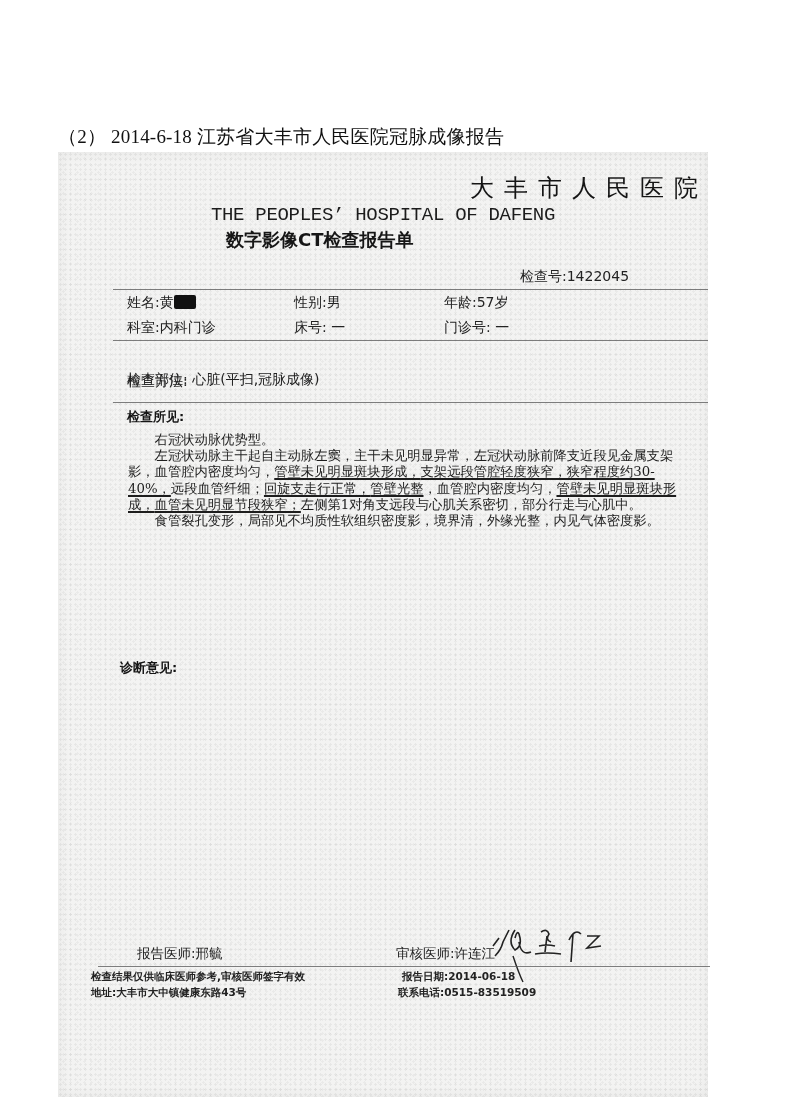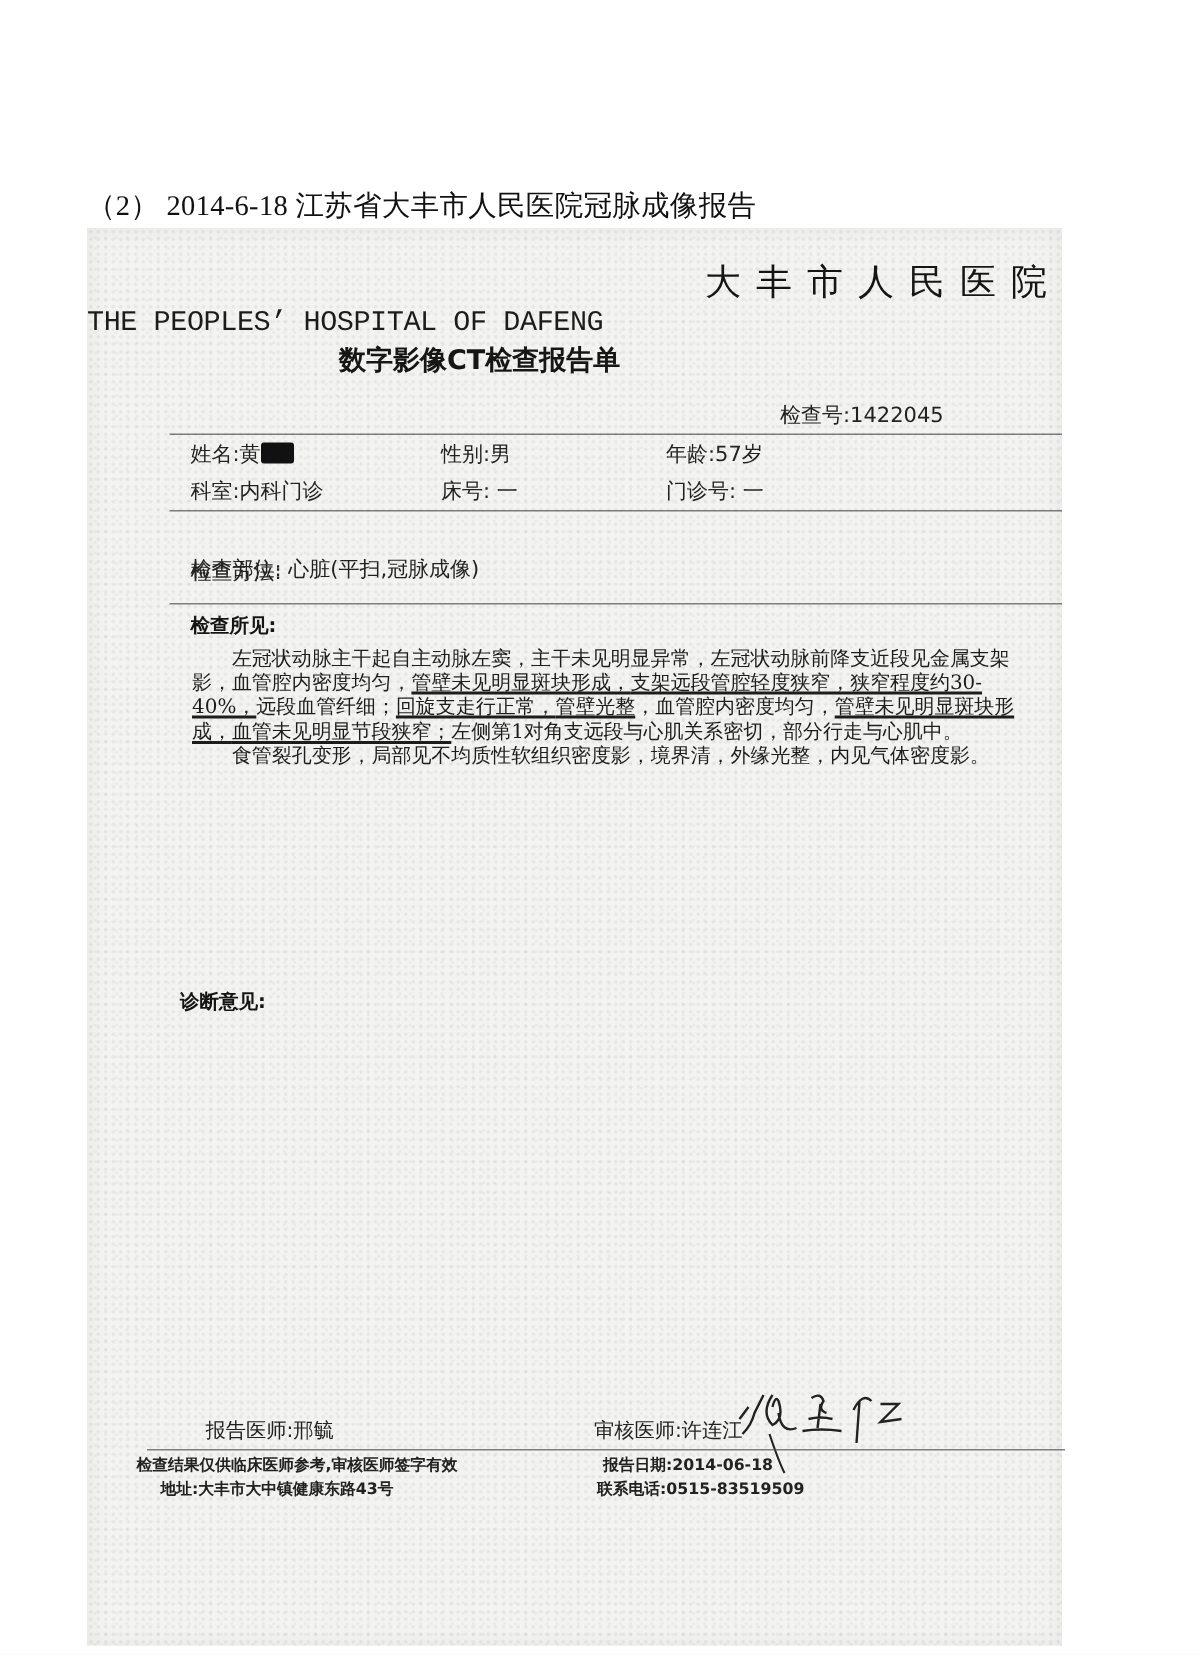--- a/index.html
+++ b/index.html
@@ -25,21 +25,21 @@
     background-position:0 0, 2px 3px;
     box-shadow: inset 0 0 14px rgba(0,0,0,0.06);
   }
   .abs { position:absolute; white-space:nowrap; }
   .hosp-cn {
     left:0; width:650px; top:20px; text-align:right;
     font-family:"DejaVu Sans", sans-serif; font-size:24px; letter-spacing:10px;
     color:#151515;
   }
   .hosp-en {
-    left:0; width:650px; top:52px; 
+    left:0; width:650px; top:52px; text-align:center;
     font-family:"Liberation Mono","DejaVu Sans Mono", monospace; font-size:19px;
     color:#1c1c1c; letter-spacing:-0.3px;
   }
   .report-title {
     left:168px; top:76px;
     font-family:"DejaVu Sans", sans-serif; font-weight:bold; font-size:18px; color:#161616;
   }
   .exam-no {
     left:462px; top:116px; font-size:14px; font-family:"DejaVu Sans", sans-serif; color:#222;
   }
@@ -91,20 +91,21 @@
   <div class="hr" style="top:188px;"></div>
 
   <div class="abs field" style="left:69px; top:195px;margin-top:24px;">检查部位: 心脏(平扫,冠脉成像)</div>
   <div class="abs field" style="left:69px; top:221px;">检查方法:</div>
 
   <div class="hr" style="top:250px;"></div>
 
   <div class="abs section-title" style="left:69px; top:256px;">检查所见:</div>
 
   <div class="body-text">
+    <p class="indent">右冠状动脉优势型。</p>
     <p class="indent"><span>左冠状动脉主干起自主动脉左窦，主干未见明显异常，左冠状动脉前降支近段见金属支架影，血管腔内密度均匀，</span><span class="ul">管壁未见明显斑块形成，</span><span class="ul">支架远段管腔轻度狭窄，狭窄程度</span><span class="ul">约30-40%，</span><span>远段血管纤细；</span><span class="ul">回旋支走行正常，</span><span class="ul">管壁光整</span><span>，血管腔内密度均匀，</span><span class="ul">管壁未见明显斑块形成，</span><span class="ul">血管未见明显节段狭窄；</span><span>左侧第1对角支远段与心肌关系密切，部分行走与心肌中。</span></p>
     <p class="indent">食管裂孔变形，局部见不均质性软组织密度影，境界清，外缘光整，内见气体密度影。</p>
   </div>
 
   <div class="abs section-title" style="left:62px; top:507px;">诊断意见:</div>
 
   <div class="abs sig-label" style="left:79px; top:793px;">报告医师:邢毓</div>
   <div class="abs sig-label" style="left:338px; top:793px;">审核医师:许连江</div>
 
   <svg class="signature" width="130" height="70" viewBox="0 0 130 70">
@@ -112,16 +113,16 @@
     <path d="M30 14 Q22 26 30 34 Q38 30 34 18 Q32 14 30 22 M34 26 Q36 40 46 36" stroke="#222" stroke-width="1.6" fill="none"></path>
     <path d="M28 40 Q34 58 38 66" stroke="#222" stroke-width="1.4" fill="none"></path>
     <path d="M56 16 Q62 12 64 18 Q60 24 66 26 M54 30 Q62 28 70 30 M62 20 L60 36 M50 38 Q62 36 76 38" stroke="#222" stroke-width="1.6" fill="none"></path>
     <path d="M84 24 Q90 12 96 18 M88 18 L86 46" stroke="#222" stroke-width="1.6" fill="none"></path>
     <path d="M102 20 L114 20 L102 32 L116 30" stroke="#222" stroke-width="1.6" fill="none"></path>
   </svg>
 
   <div class="hr" style="top:814px; left:40px; width:612px;"></div>
 
   <div class="abs foot" style="left:33px; top:818px;">检查结果仅供临床医师参考,审核医师签字有效</div>
-  <div class="abs foot" style="left:49px; top:834px;">地址:大丰市大中镇健康东路43号</div>
+  <div class="abs foot" style="left:33px; top:834px;">地址:大丰市大中镇健康东路43号</div>
   <div class="abs foot" style="left:344px; top:818px;">报告日期:2014-06-18</div>
   <div class="abs foot" style="left:340px; top:834px;">联系电话:0515-83519509</div>
 </div>
 
 </body></html>

